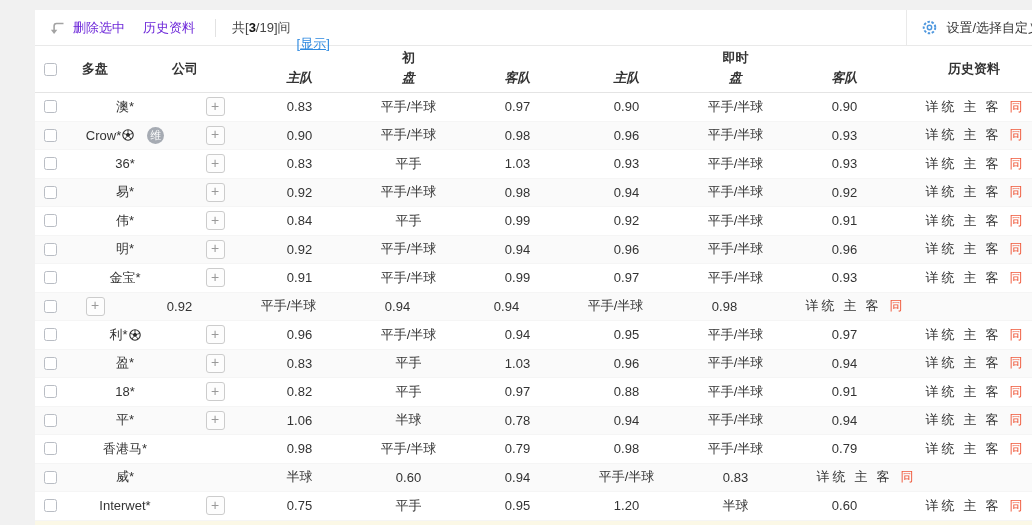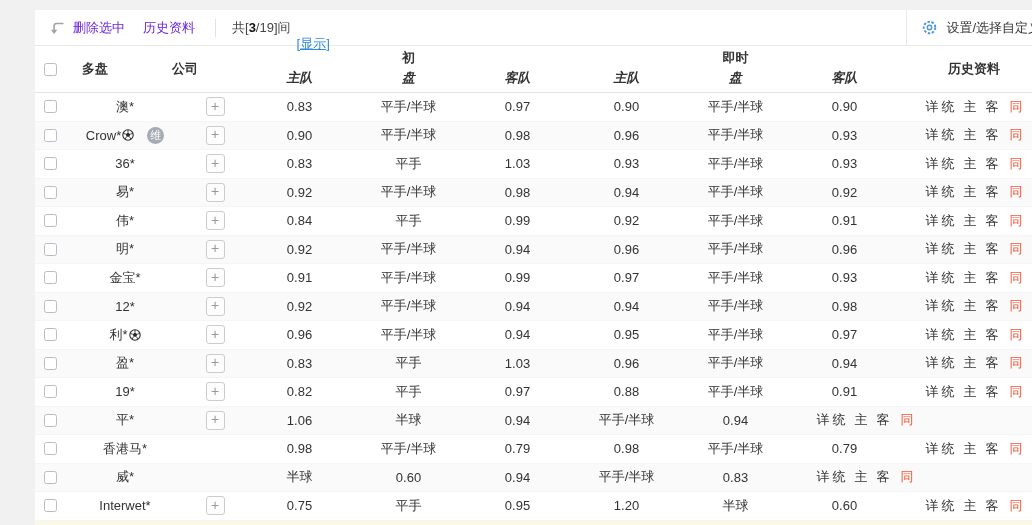--- a/index.html
+++ b/index.html
@@ -294,24 +294,20 @@
       <span class="hl">主</span>
       <span class="hl">客</span>
       <span class="hl hl-same">同</span>
     </div>
   </div>
 
   <div class="tr">
     <div class="cell c-check">
           <span class="checkbox"></span>
         </div>
-    <div class="cell c-company company-wrap">
-      <span class="company-name">12*</span>
-
-    </div>
     <div class="cell c-multi">
           <button class="plus-btn"></button>
         </div>
     <div class="cell c-odds">0.92</div>
     <div class="cell c-odds">平手/半球</div>
     <div class="cell c-odds">0.94</div>
     <div class="cell c-odds">0.94</div>
     <div class="cell c-odds">平手/半球</div>
     <div class="cell c-odds">0.98</div>
     <div class="cell c-history">
@@ -378,21 +374,21 @@
       <span class="hl">客</span>
       <span class="hl hl-same">同</span>
     </div>
   </div>
 
   <div class="tr">
     <div class="cell c-check">
           <span class="checkbox"></span>
         </div>
     <div class="cell c-company company-wrap">
-      <span class="company-name">19*</span>
+      <span class="company-name">18*</span>
 
     </div>
     <div class="cell c-multi">
           <button class="plus-btn"></button>
         </div>
     <div class="cell c-odds">0.82</div>
     <div class="cell c-odds">平手</div>
     <div class="cell c-odds">0.97</div>
     <div class="cell c-odds">0.88</div>
     <div class="cell c-odds">平手/半球</div>
@@ -412,20 +408,21 @@
         </div>
     <div class="cell c-company company-wrap">
       <span class="company-name">平*</span>
 
     </div>
     <div class="cell c-multi">
           <button class="plus-btn"></button>
         </div>
     <div class="cell c-odds">1.06</div>
     <div class="cell c-odds">半球</div>
+    <div class="cell c-odds">0.78</div>
     <div class="cell c-odds">0.94</div>
     <div class="cell c-odds">平手/半球</div>
     <div class="cell c-odds">0.94</div>
     <div class="cell c-history">
       <span class="hl">详</span>
       <span class="hl hl-stats">统</span>
       <span class="hl">主</span>
       <span class="hl">客</span>
       <span class="hl hl-same">同</span>
     </div>

